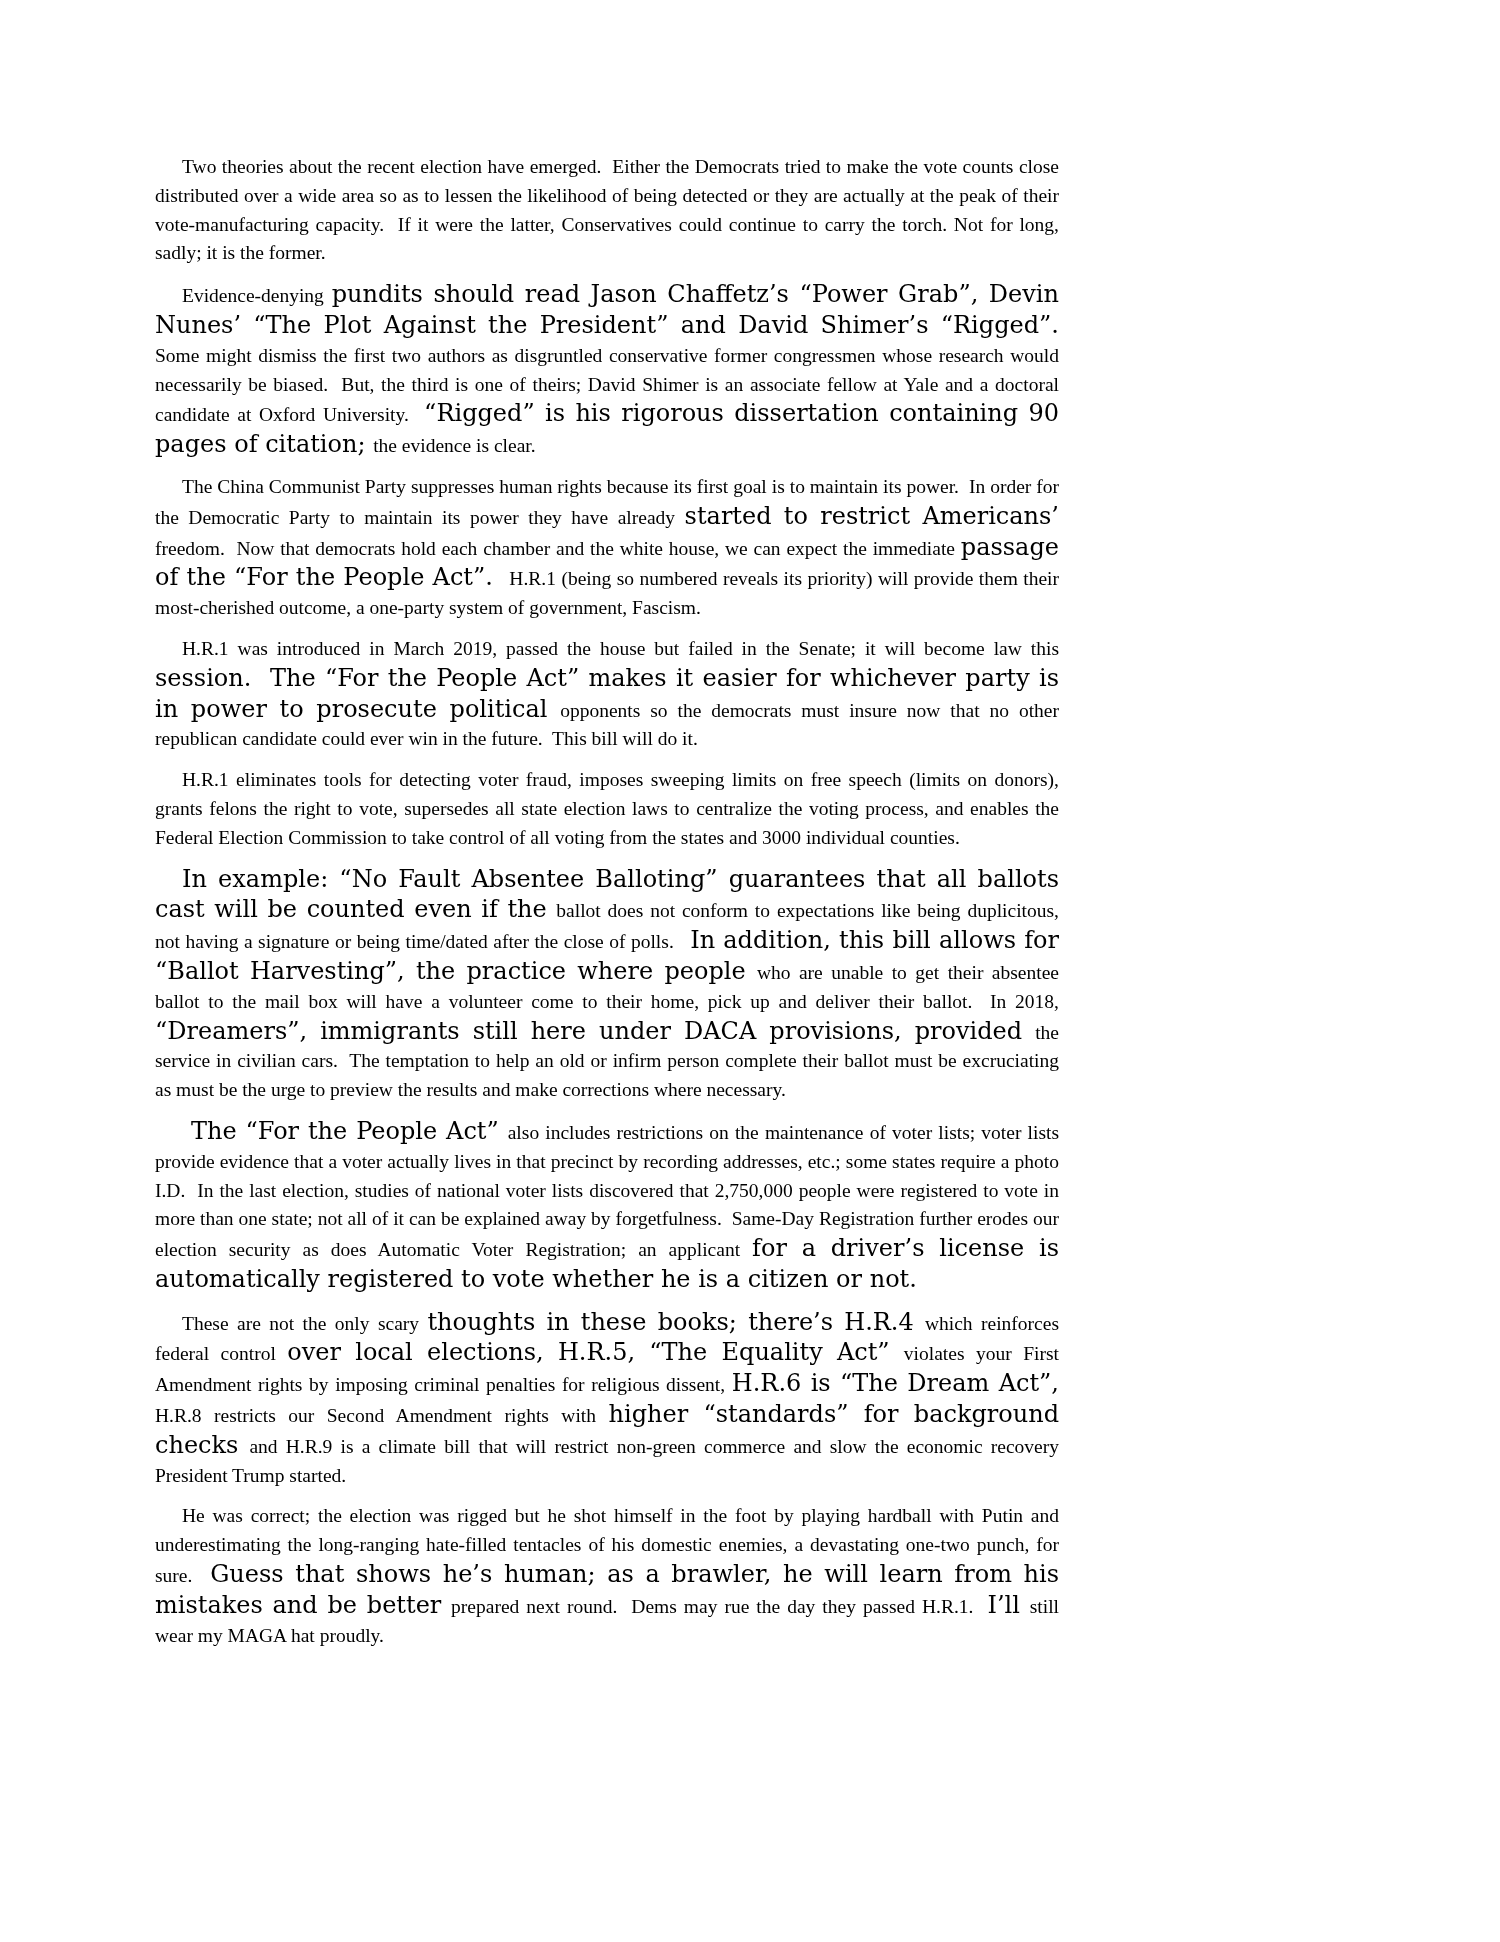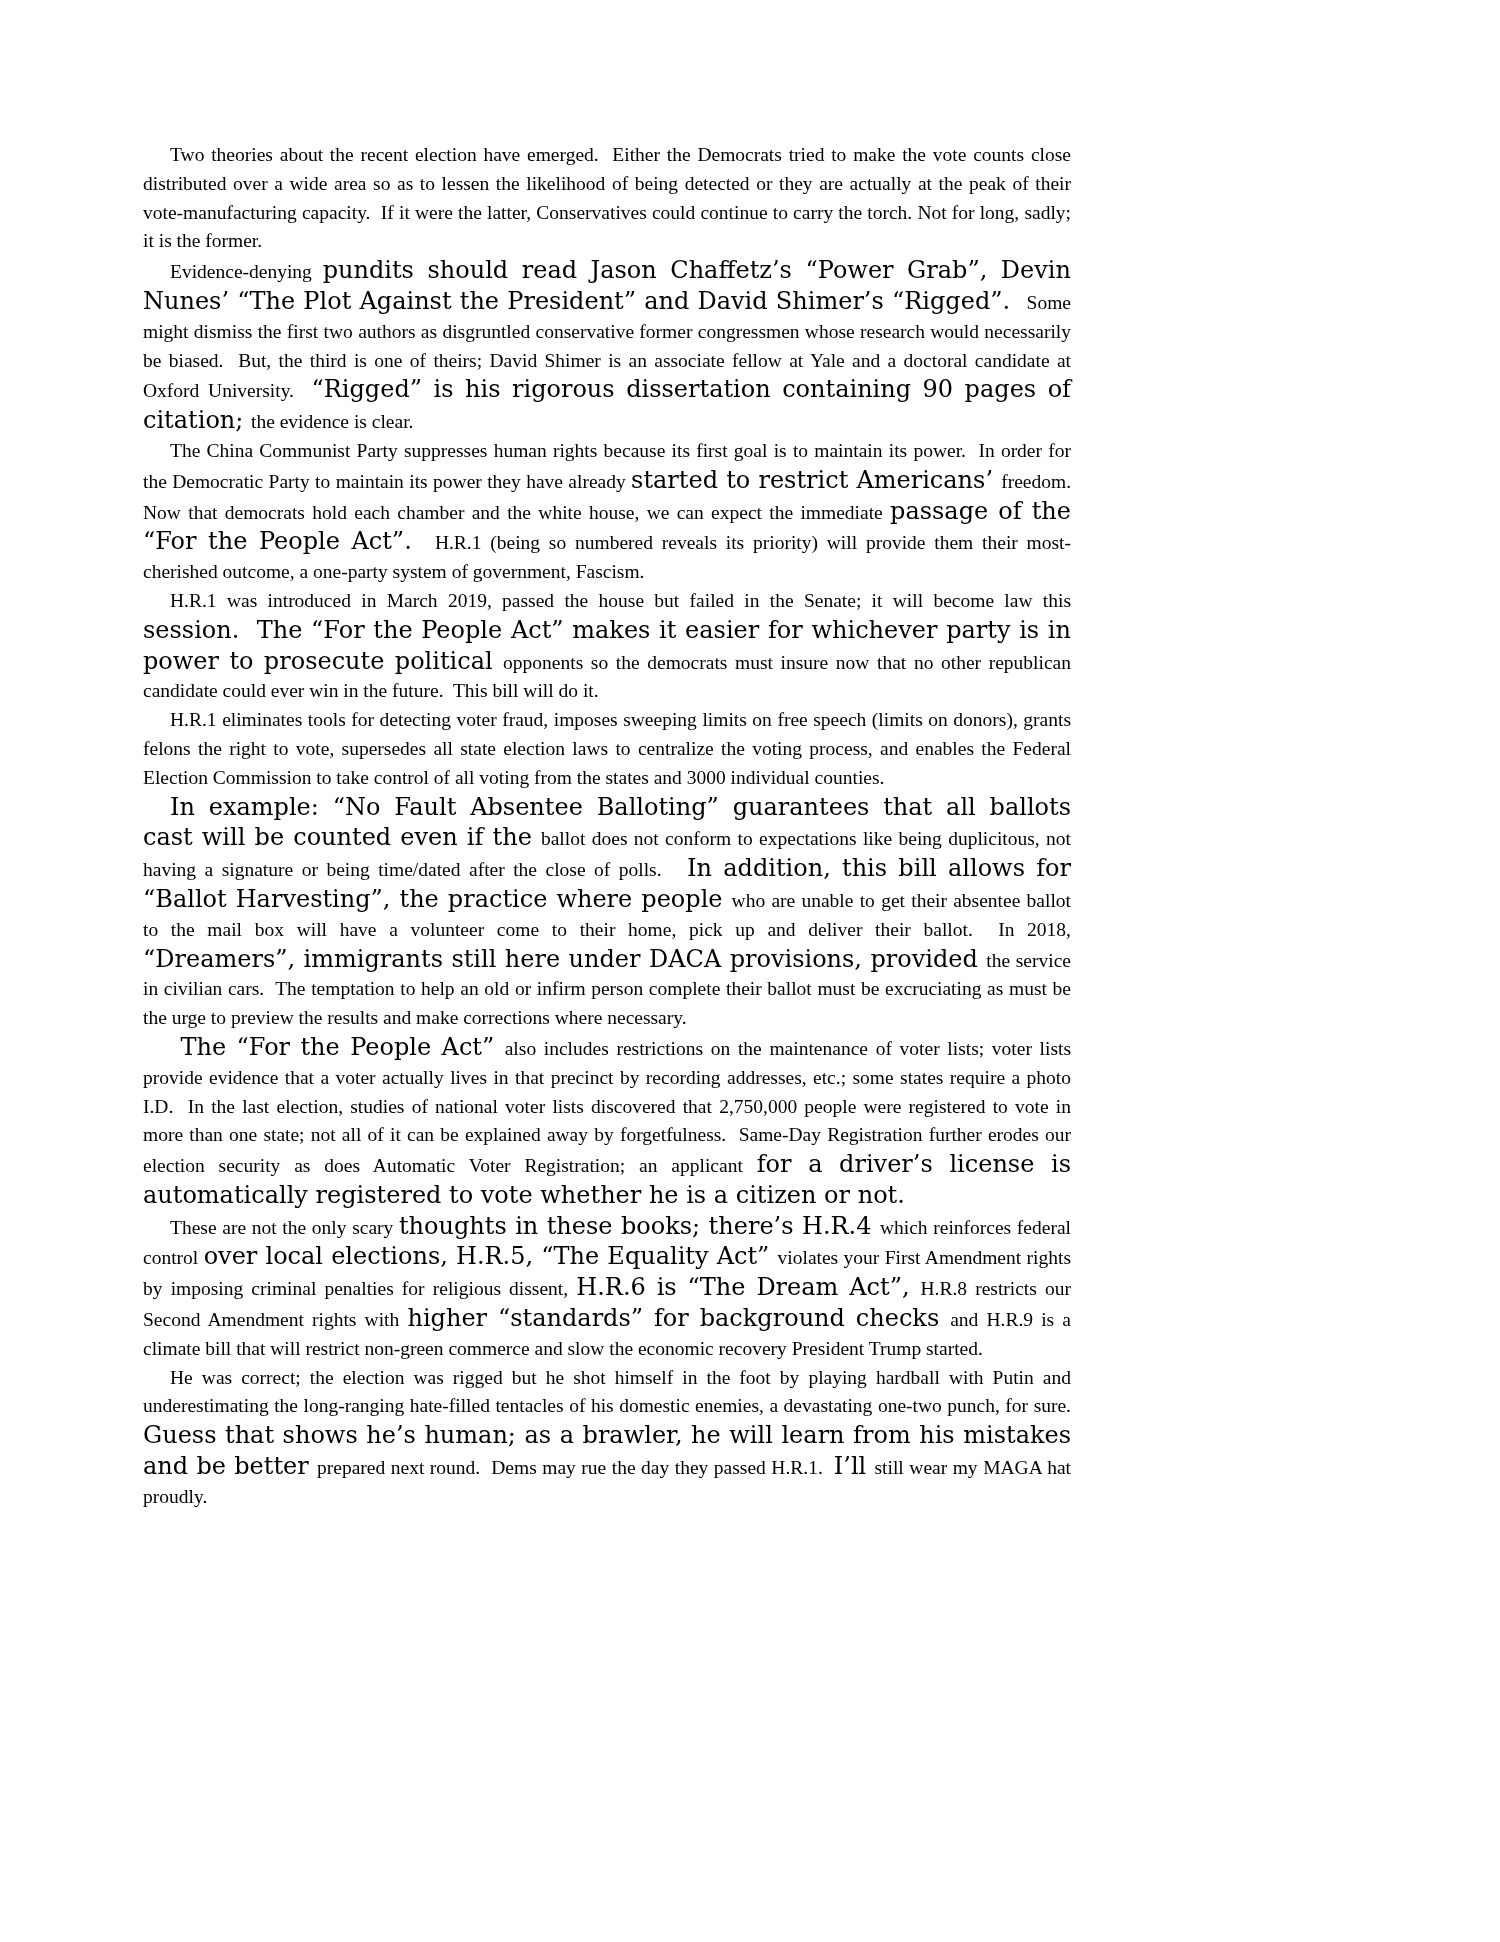--- a/index.html
+++ b/index.html
@@ -23,21 +23,21 @@
     left: 143px;
     top: 141px;
     width: 928px;
     color: #000000;
     font-family: "Liberation Serif", serif;
     font-size: 19.5px;
     line-height: 28.8px;
     text-align: justify;
   }
   p.para {
-    margin: 0;
+    margin: 12px;
     padding: 0;
     text-indent: 27px;
     white-space: pre-wrap;
   }
   .run-a {
     font-family: "Liberation Serif", serif;
   }
   .run-b {
     font-family: "DejaVu Serif", serif;
     font-size: 24px;

